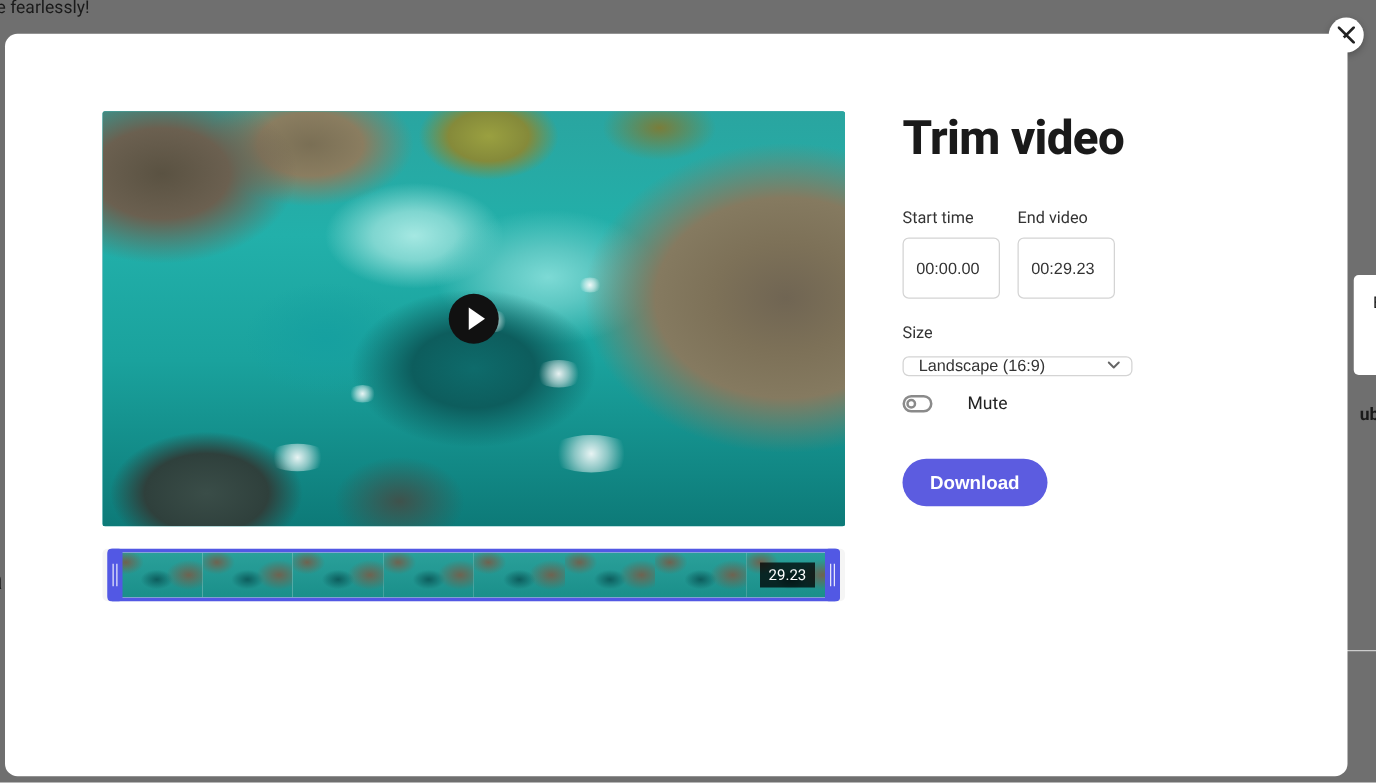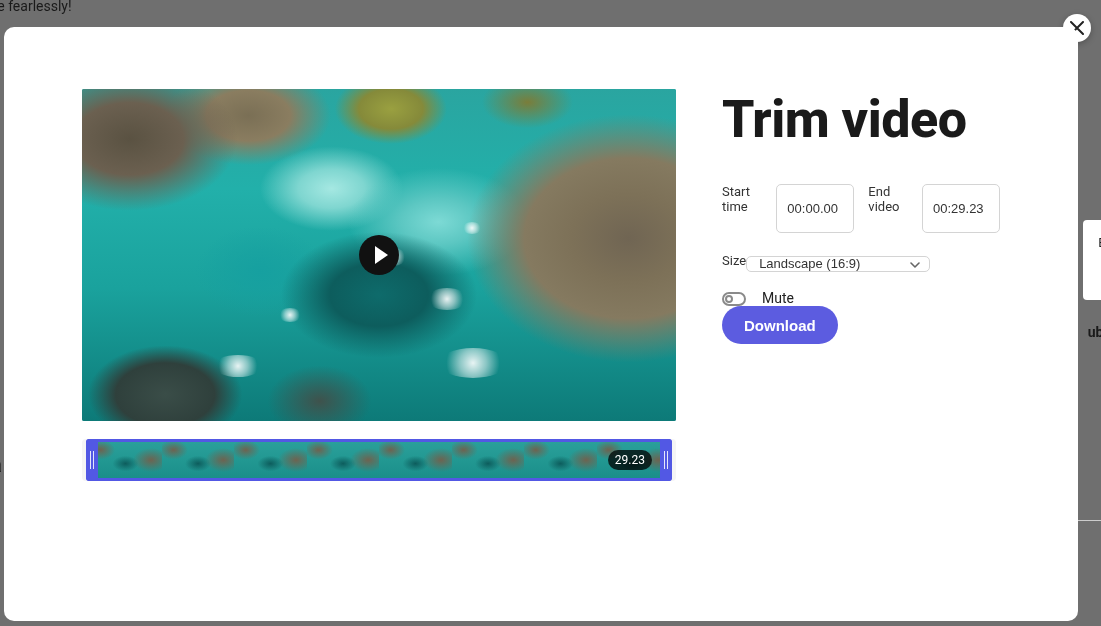--- a/index.html
+++ b/index.html
@@ -159,33 +159,33 @@
     margin: 0 1px;
   }
   .dur-badge {
     position: absolute;
     right: 24px; top: 50%;
     transform: translateY(-50%);
     background: rgba(0,0,0,0.75);
     color: #fff;
     font-size: 12px;
     padding: 3px 7px;
-    border-radius: 10px;
+    border-radius: 0;
   }
   
   .controls-col { flex: 1; padding-top: 0; }
   .title {
-    font-size: 52px;
+    font-size: 38px;
     font-weight: 800;
     color: #1a1a1a;
     margin-bottom: 34px;
     letter-spacing: -0.5px;
   }
   .row { display: flex; gap: 14px; margin-bottom: 20px; }
-  .field { display: flex; flex-direction: row; }
+  .field { display: flex; flex-direction: column; }
   .label {
     font-size: 13px;
     color: #333;
     margin-bottom: 8px;
   }
   .input {
     width: 78px; height: 49px;
     border: 1px solid #d4d4d4;
     border-radius: 5px;
     font-size: 13px;
@@ -211,23 +211,24 @@
   .chevron {
     position: absolute;
     right: 10px; top: 50%;
     transform: translateY(-50%);
     pointer-events: none;
   }
   .chevron svg { width: 10px; height: 10px; display:block;}
   
   .mute-row {
     display: flex;
-    align-items: flex-end;
-    gap: 16px;
+    align-items: center;
+    gap: 28px;
     margin-top: 14px;
+    margin-bottom: 36px;
   }
   .toggle {
     width: 24px; height: 14px;
     border: 2px solid #8a8a8a;
     border-radius: 9px;
     position: relative;
     cursor: pointer;
     background: #fff;
   }
   .toggle .knob {

